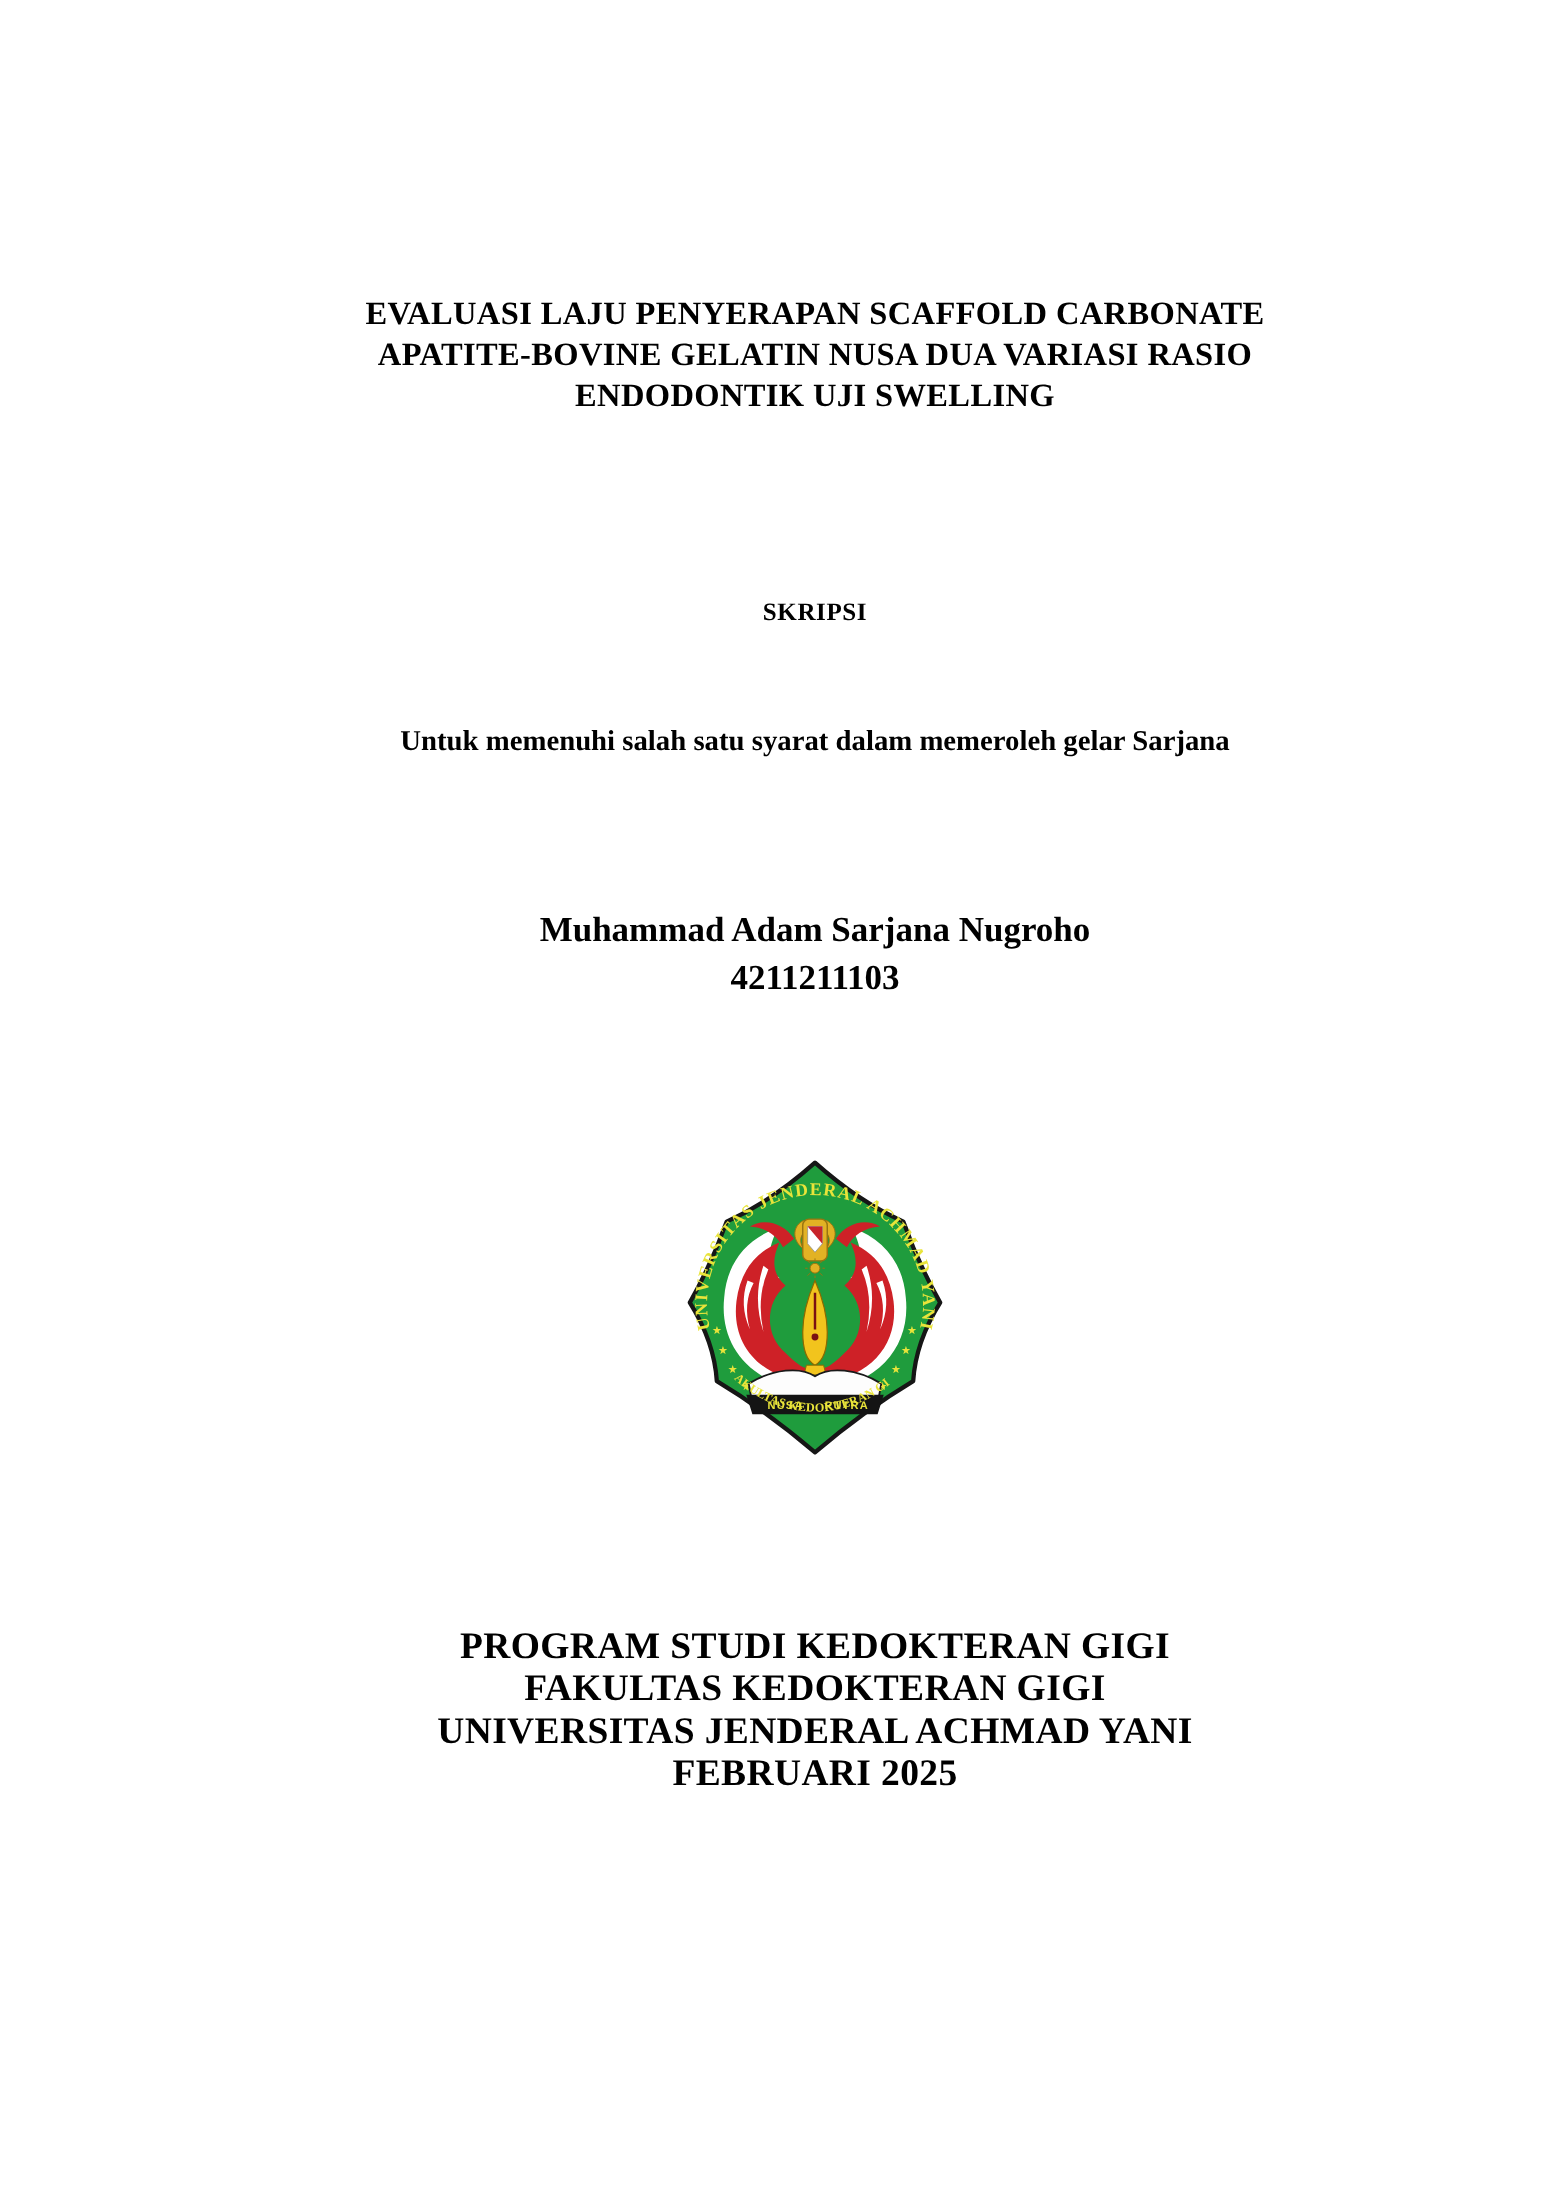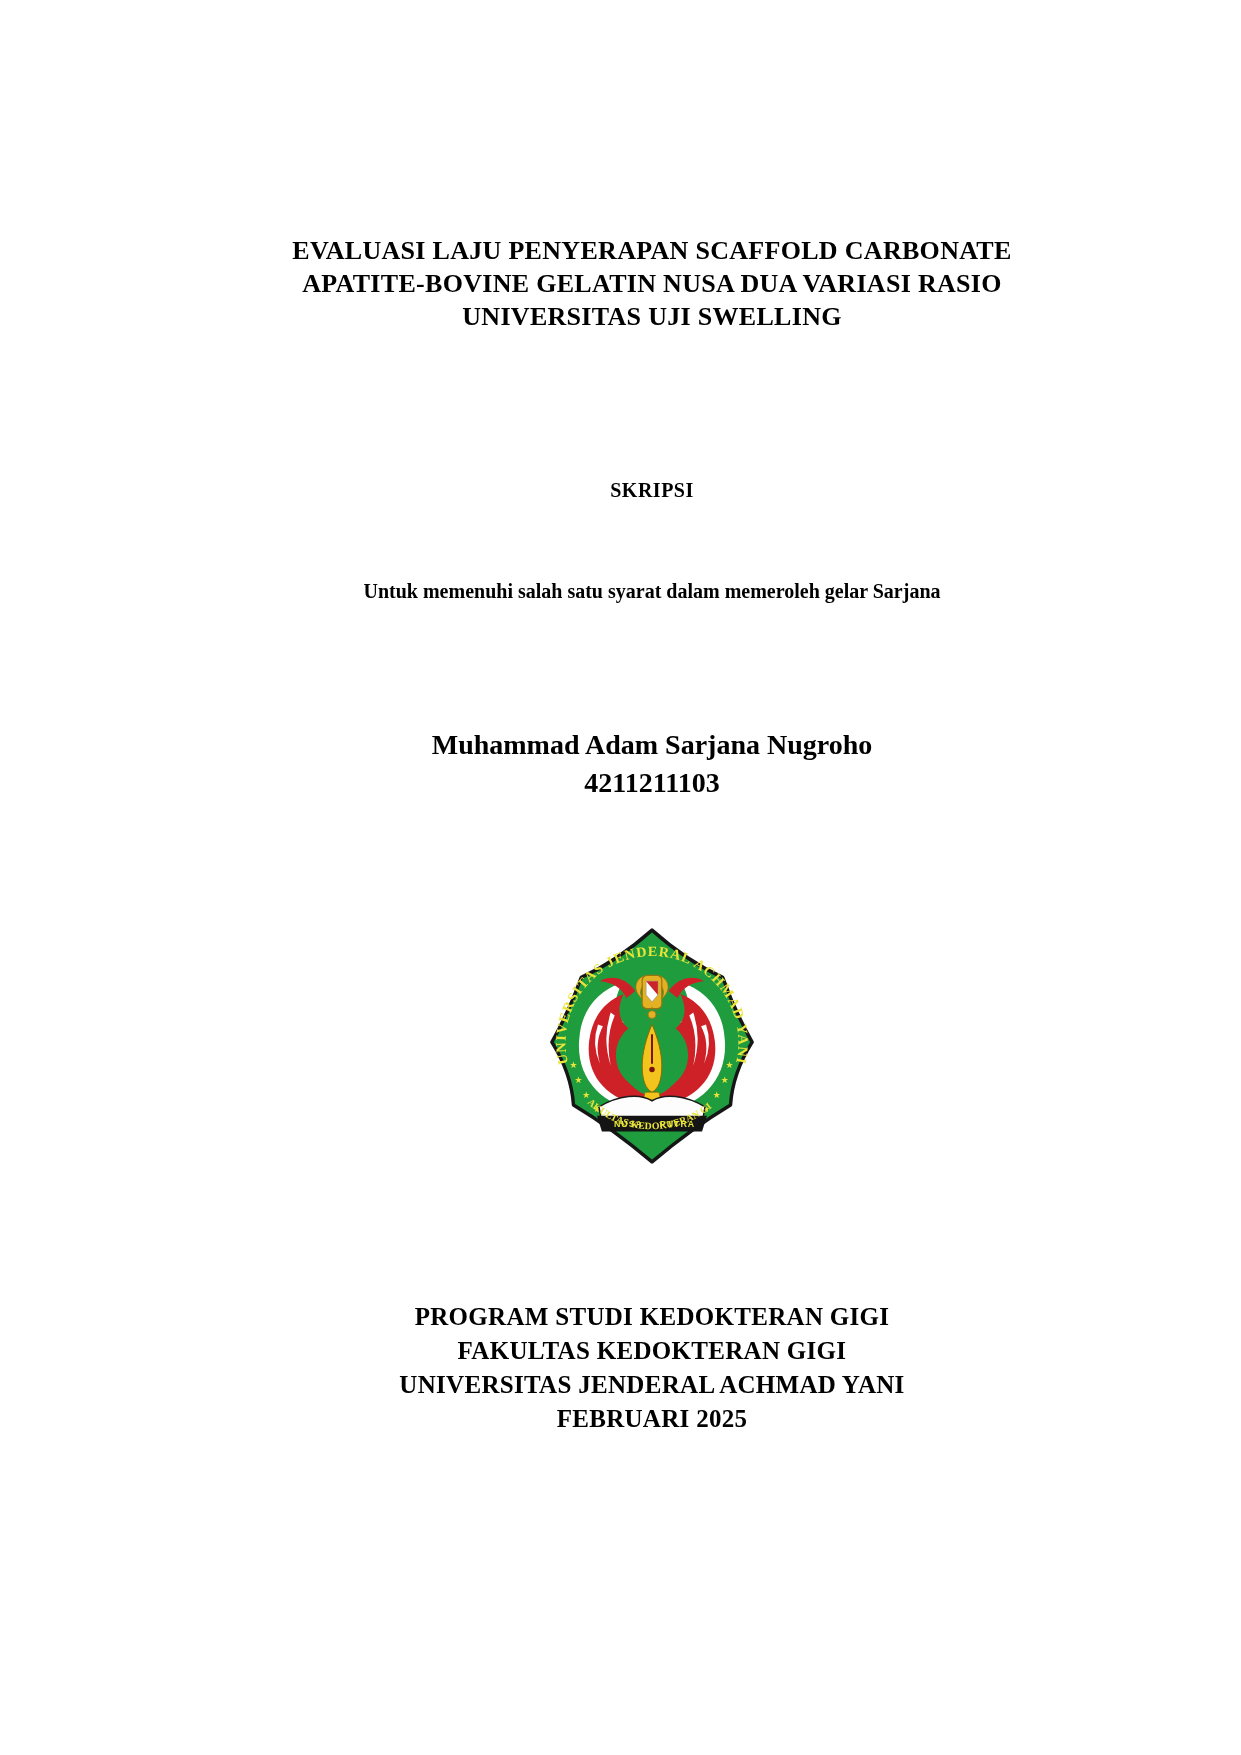--- a/index.html
+++ b/index.html
@@ -4,33 +4,33 @@
 <style>
   html,body{margin:0;padding:0;}
   body{
     width:1241px;height:1755px;background:#ffffff;position:relative;
     font-family:"Liberation Serif","DejaVu Serif",serif;color:#000;overflow:hidden;
   }
   .block{position:absolute;left:229px;width:846px;text-align:center;font-weight:bold;}
   .title{top:234px;font-size:26px;line-height:33px;letter-spacing:0.3px;}
   .it{}
   .doctype{top:479px;font-size:20px;letter-spacing:0.5px;}
-  .purpose{top:580px;font-size:20px;}
+  .purpose{top:580px;font-size:23px;}
   .author{top:726px;font-size:28px;line-height:38px;}
-  .footer{top:1300px;font-size:25px;line-height:34px;letter-spacing:0.3px;}
+  .footer{top:1300px;font-size:30px;line-height:34px;letter-spacing:0.3px;}
   .logo-wrap{position:absolute;left:544px;top:926px;width:216px;height:240px;}
   .logo-wrap svg{display:block;width:100%;height:100%;}
 </style>
 </head>
 <body>
 
 <div class="block title">
   <div><span>EVALUASI LAJU PENYERAPAN </span><span class="it">SCAFFOLD CARBONATE</span></div>
   <div><span class="it">APATITE-BOVINE GELATIN</span><span> NUSA DUA VARIASI RASIO</span></div>
-  <div><span>UNIVERSITAS UJI </span><span class="it">SWELLING</span></div>
+  <div><span>ENDODONTIK UJI </span><span class="it">SWELLING</span></div>
 </div>
 
 <div class="block doctype">SKRIPSI</div>
 
 <div class="block purpose">Untuk memenuhi salah satu syarat dalam memeroleh gelar Sarjana</div>
 
 <div class="block author">
   <div>Muhammad Adam Sarjana Nugroho</div>
   <div>4211211103</div>
 </div>

